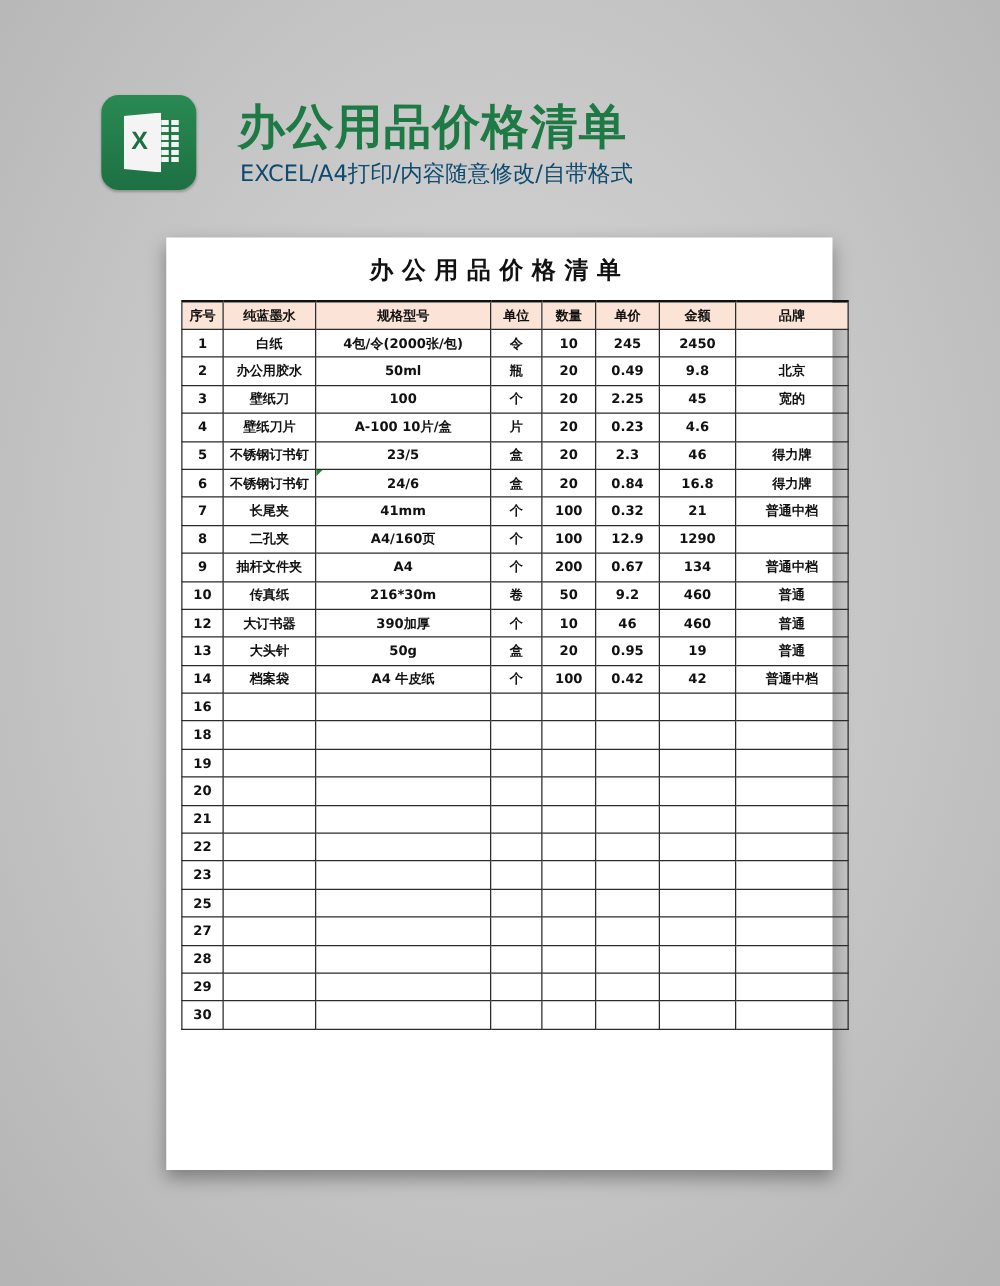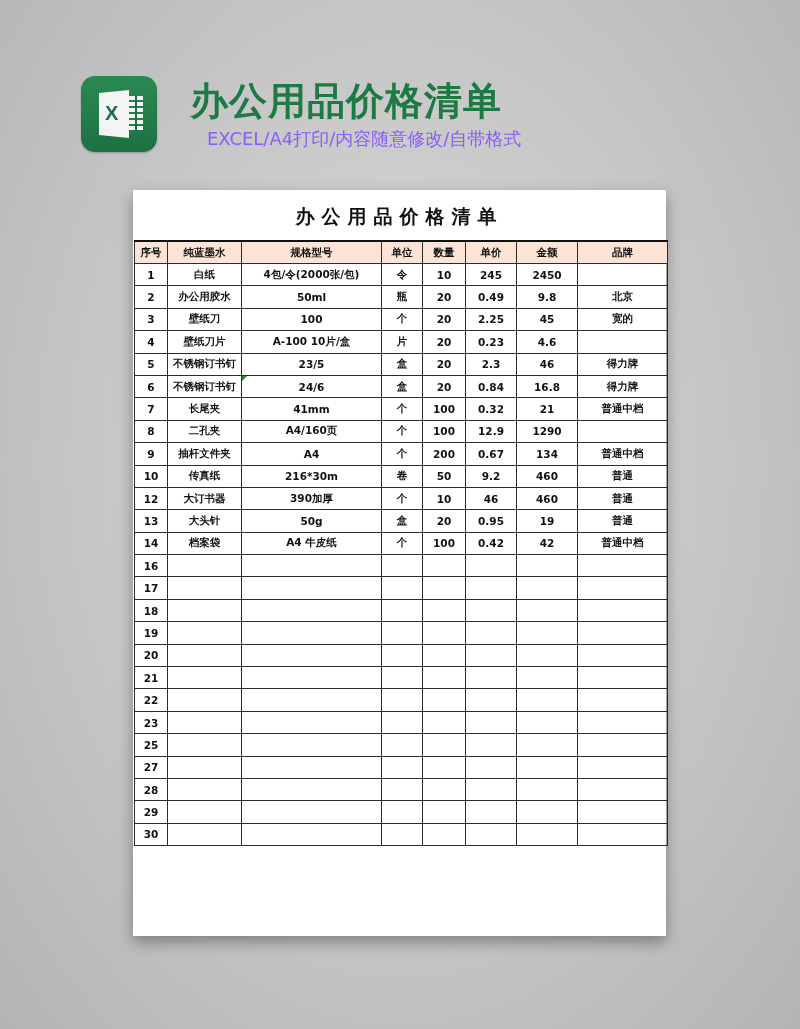--- a/index.html
+++ b/index.html
@@ -31,35 +31,35 @@
     }
     .excel-icon .grid::after {
       content: ""; position: absolute; left: 6px; top: 0; width: 2px; height: 100%;
       background: #1d7043;
     }
     .hero-title {
       position: absolute; left: 190px; top: 76px;
       font-size: 38px; font-weight: bold; color: #1e7a45; letter-spacing: 1px;
     }
     .hero-subtitle {
-      position: absolute; left: 207px; top: 127px;
-      font-size: 18px; color: #8b5cf6; 
+      position: absolute; left: 192px; top: 127px;
+      font-size: 18px; color: #0c4a6e; 
     }
     .sheet-paper {
       position: absolute; left: 133px; top: 190px; width: 533px; height: 746px;
       background: #fff;
       box-shadow: 0 6px 14px rgba(0,0,0,0.35);
     }
     .sheet-title {
       position: absolute; left: 0; top: 0; width: 100%; height: 50px;
       text-align: center; line-height: 52px;
       font-size: 19px; font-weight: bold; color: #111; letter-spacing: 7px;
     }
     table.price-table {
-      position: absolute; left: 1px; top: 50px;
+      position: absolute; left: 12px; top: 50px;
       border-collapse: collapse; table-layout: fixed; width: 533px;
       font-size: 10.5px; font-weight: bold; color: #111; padding-left: 34px;
     }
     table.price-table th, table.price-table td {
       border: 1px solid #2b2b2b; text-align: center; padding: 0;
       height: 21.4px; overflow: hidden; white-space: nowrap;
     }
     table.price-table th { background: #fbe4d6; height: 21px; font-size: 10.5px; }
     table.price-table tr.header-row th { border-top: 2px solid #111; }
     .note-mark {
@@ -241,30 +241,20 @@
           <td>16</td>
           <td></td>
           <td></td>
           <td></td>
           <td></td>
           <td></td>
           <td></td>
           <td></td>
         </tr>
         <tr>
-          <td>17</td>
-          <td></td>
-          <td></td>
-          <td></td>
-          <td></td>
-          <td></td>
-          <td></td>
-          <td></td>
-        </tr>
-        <tr>
           <td>18</td>
           <td></td>
           <td></td>
           <td></td>
           <td></td>
           <td></td>
           <td></td>
           <td></td>
         </tr>
         <tr>

